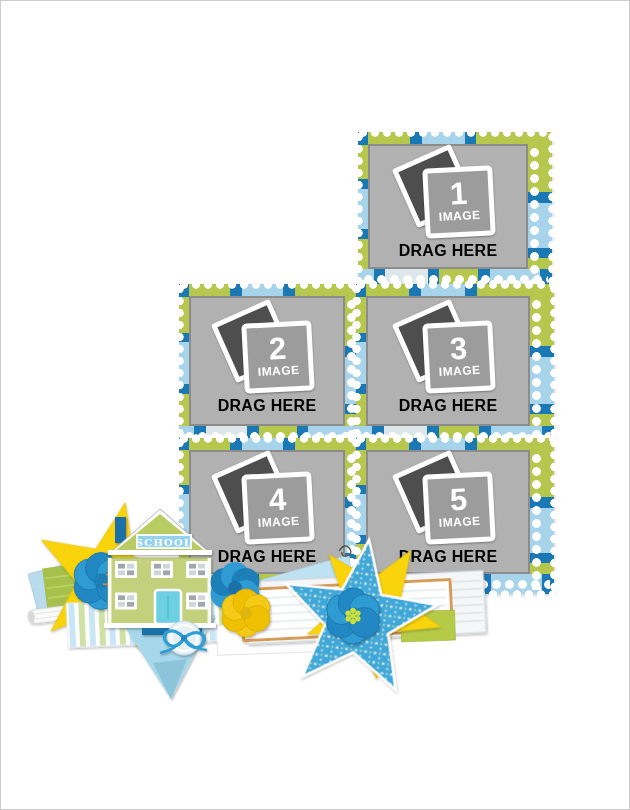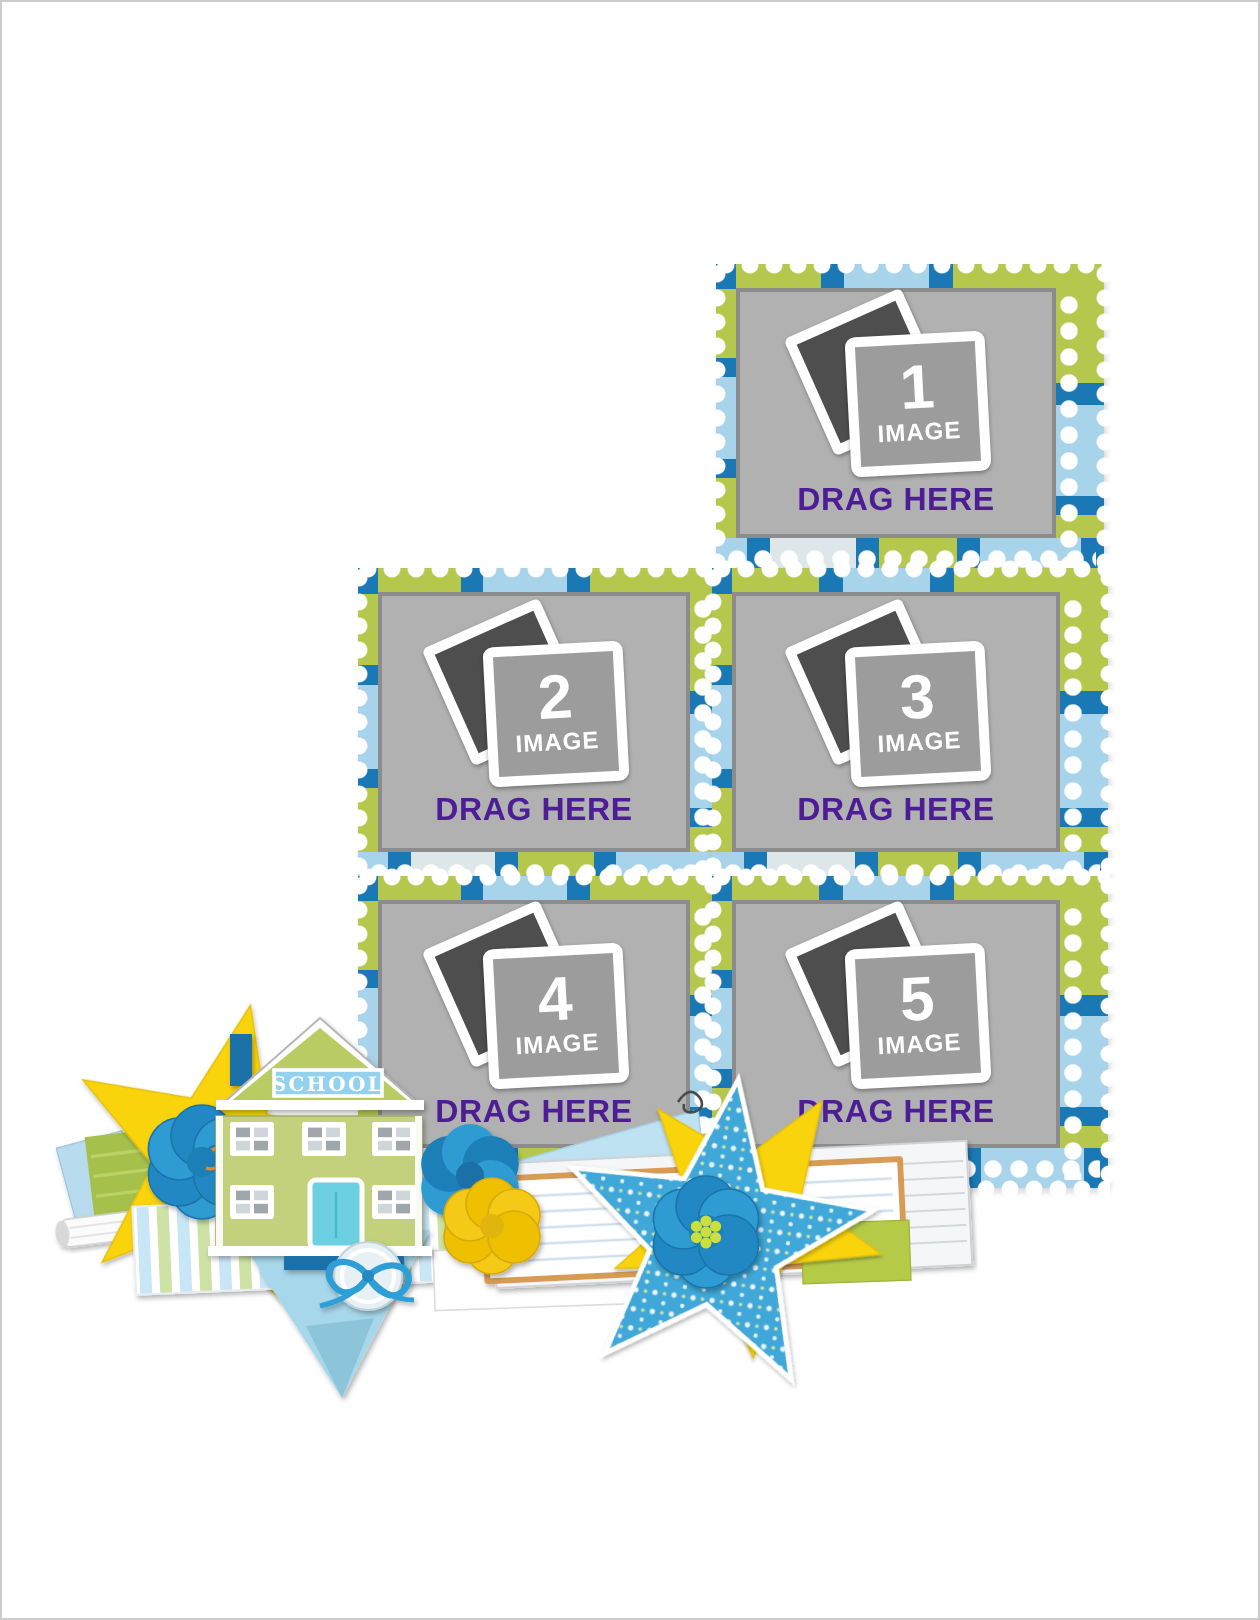--- a/index.html
+++ b/index.html
@@ -46,21 +46,21 @@
   .ph-icon{position:relative;width:96px;height:84px;flex:0 0 auto;}
   .ph-back{position:absolute;left:2px;top:1px;width:54px;height:54px;background:#4e4e4e;
     border:5px solid #ffffff;border-radius:3px;transform:rotate(-24deg);
     box-shadow:0 1px 2px rgba(0,0,0,.35);}
   .ph-front{position:absolute;right:2px;bottom:0;width:60px;height:60px;background:#9c9c9c;
     border:5px solid #ffffff;border-radius:5px;transform:rotate(-3deg);
     display:flex;flex-direction:column;align-items:center;justify-content:center;
     box-shadow:0 1px 2px rgba(0,0,0,.35);}
   .ph-num{font-weight:bold;font-size:31px;line-height:.85;color:#ffffff;}
   .ph-lab{font-weight:bold;font-size:12px;letter-spacing:.5px;color:#ffffff;margin-top:1px;}
-  .drag{font-weight:bold;font-size:16px;letter-spacing:.3px;color:#4c1d95;}
+  .drag{font-weight:bold;font-size:16px;letter-spacing:.3px;color:#000000;}
   
   .cluster{position:absolute;left:8px;top:494px;width:480px;height:215px;z-index:10;}
 </style>
 </head>
 <body>
 
 <div class="canvas">
 
   <div class="stamp" style="left:357px;top:131px;width:194px;height:157px;">
     <div class="sb-base"></div>

